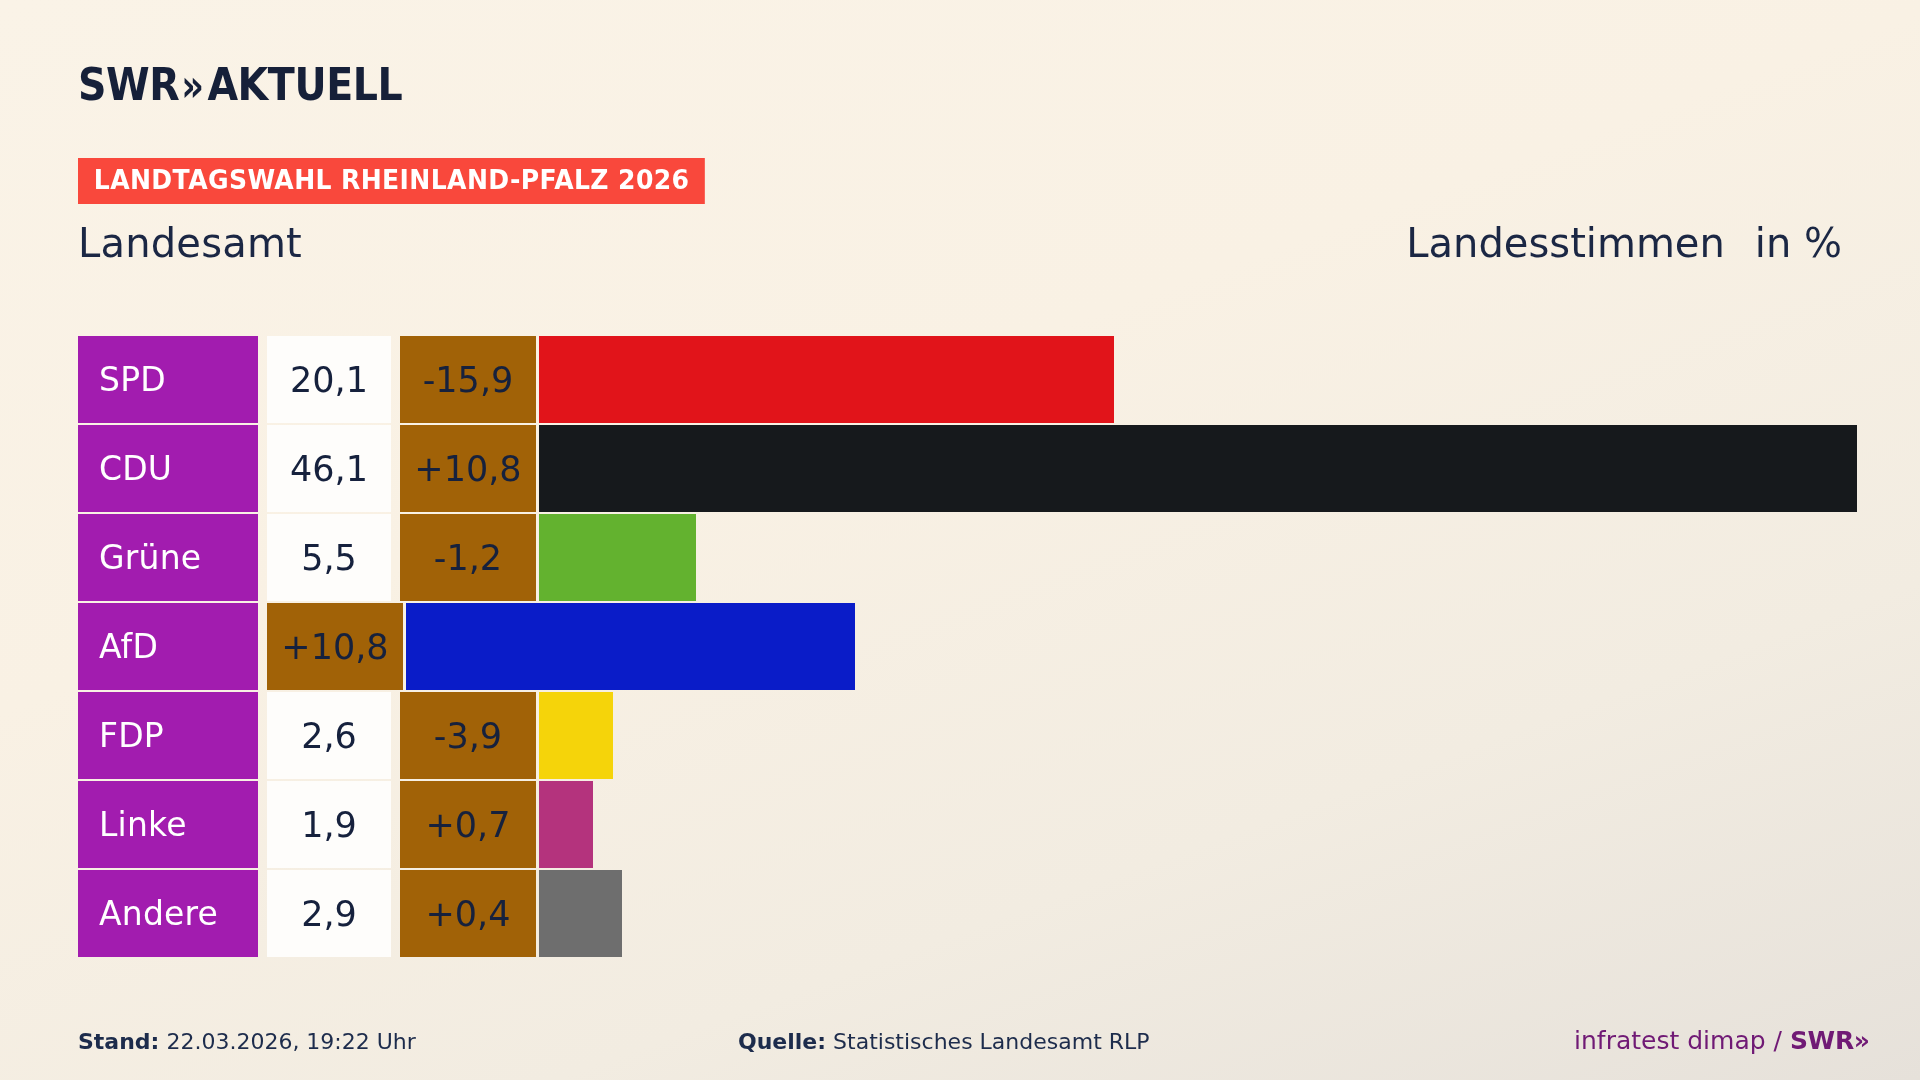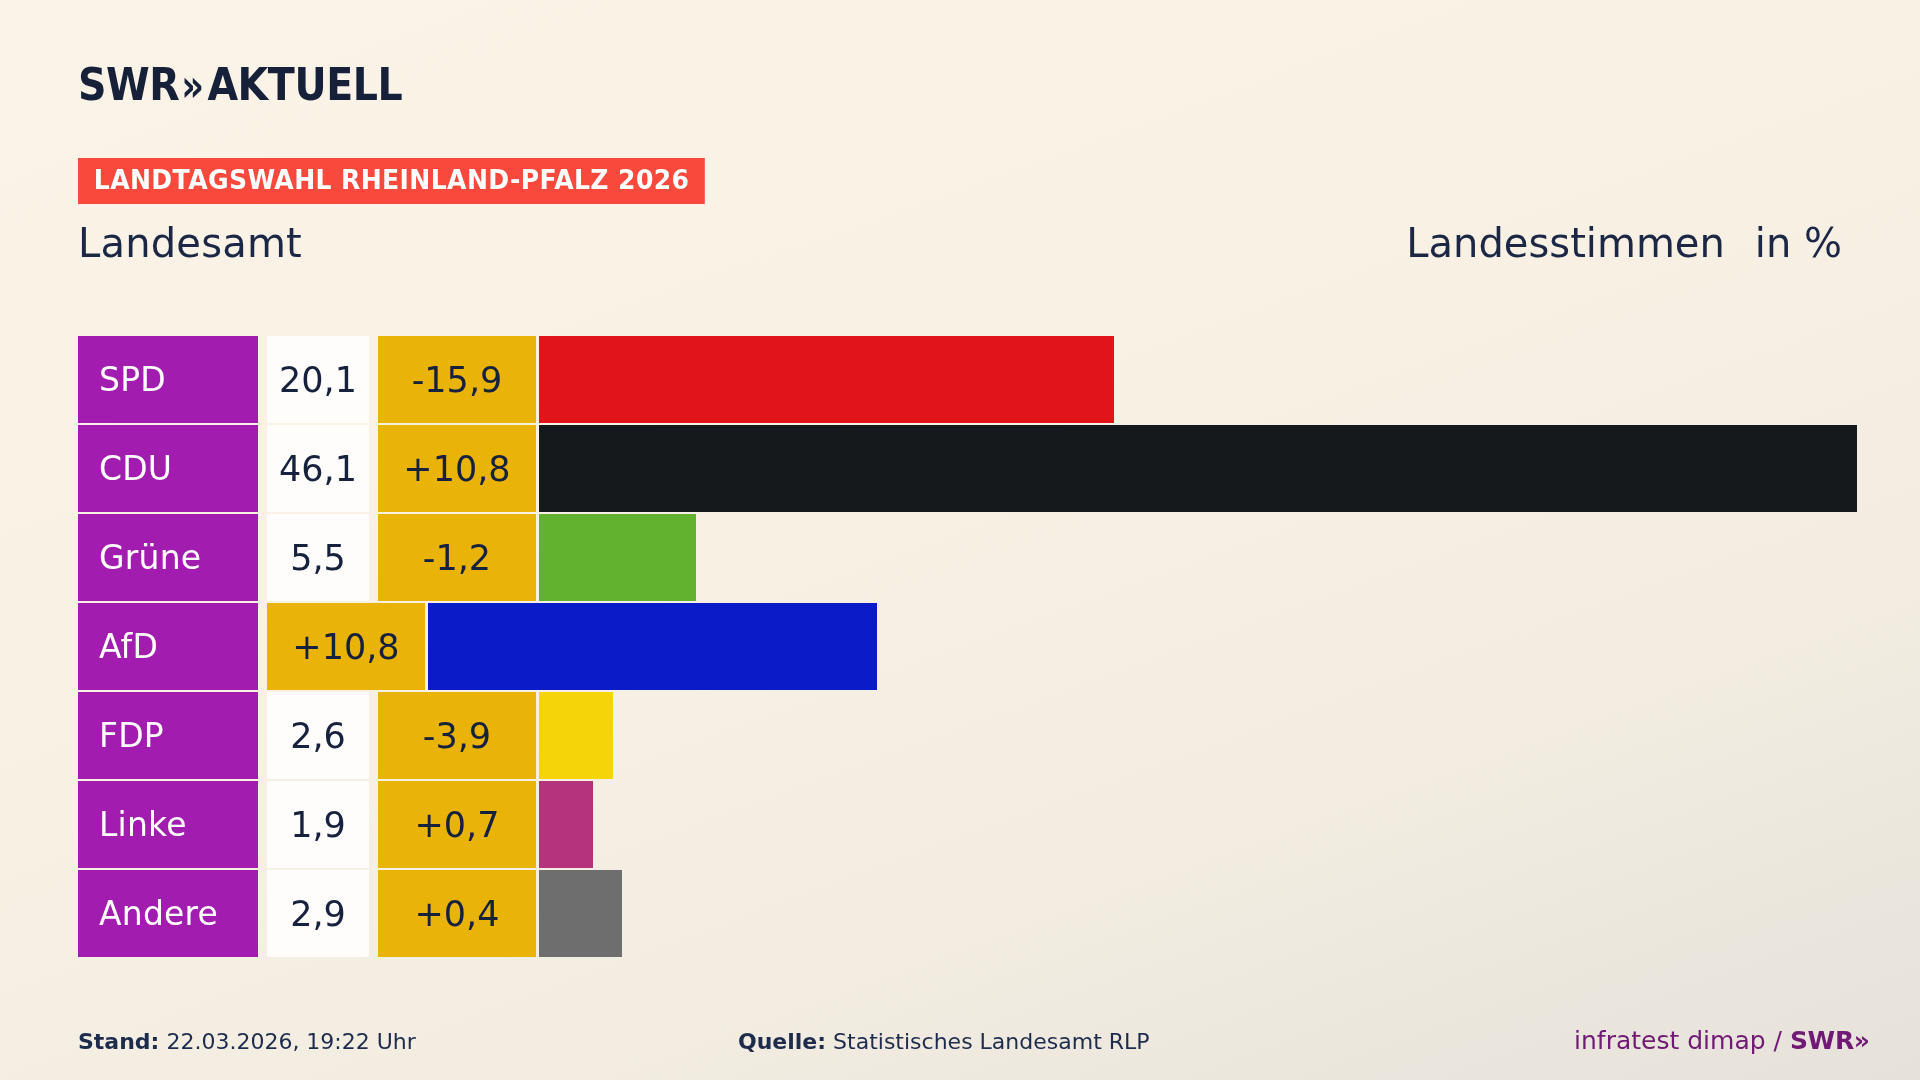--- a/index.html
+++ b/index.html
@@ -47,27 +47,27 @@
   
   .chart { position:absolute; left:78px; top:336px; right:0; }
   .row { display:flex; align-items:stretch; height:87px; margin-bottom:2px; position:relative; }
   .cell-party {
     width:180px; background:#a21caf; color:#ffffff;
     display:flex; align-items:center; padding-left:21px;
     font-size:33px; font-weight:400; letter-spacing:0.2px;
     margin-right:9px;
   }
   .cell-val {
-    width:102px; background:#fefdfb; color:#16213d;
+    width:124px; background:#fefdfb; color:#16213d;
     display:flex; align-items:center; justify-content:center;
     font-size:35px; font-weight:400;
     margin-right:9px;
   }
   .cell-diff {
-    width:158px; background:#eab308; color:#16213d;
+    width:136px; background:#a16207; color:#16213d;
     display:flex; align-items:center; justify-content:center;
     font-size:35px; font-weight:400;
     margin-right:3px;
   }
   .bar-wrap { flex:1; display:flex; align-items:stretch; }
   .bar { height:100%; }
 
   
   .footer {
     position:absolute; left:78px; right:56px; bottom:25px;

